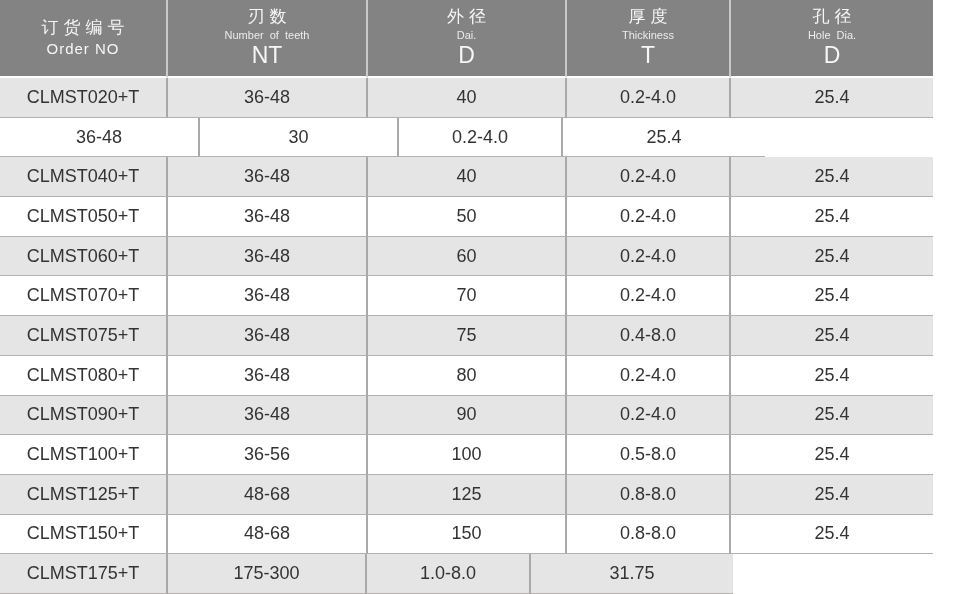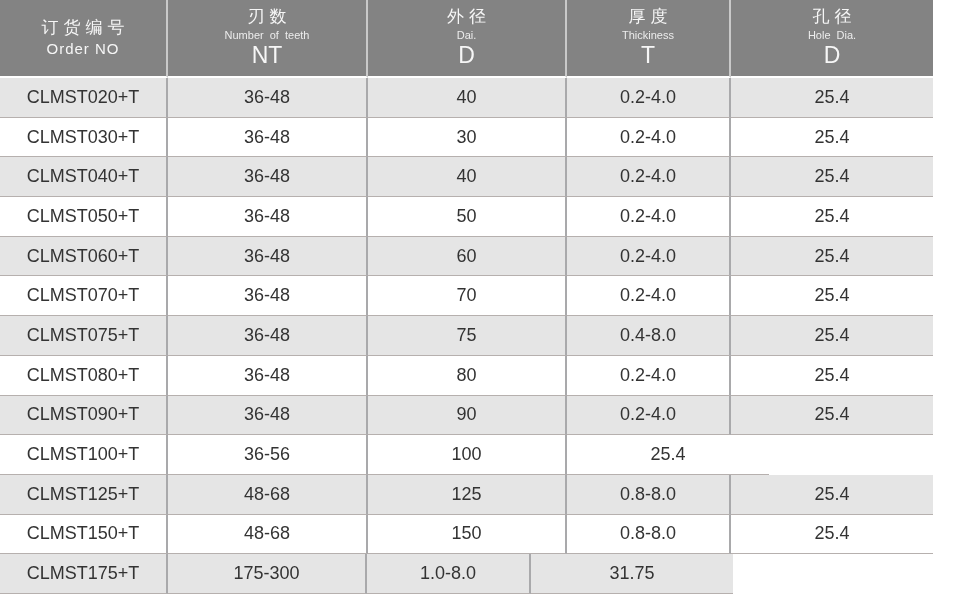--- a/index.html
+++ b/index.html
@@ -75,21 +75,20 @@
     </div>
 
   <div class="row peach">
         <div class="cell c0">CLMST020+T</div>
         <div class="cell c1">36-48</div>
         <div class="cell c2">40</div>
         <div class="cell c3">0.2-4.0</div>
         <div class="cell c4">25.4</div>
       </div>
       <div class="row white">
-        <div class="cell c0">CLMST030+T</div>
         <div class="cell c1">36-48</div>
         <div class="cell c2">30</div>
         <div class="cell c3">0.2-4.0</div>
         <div class="cell c4">25.4</div>
       </div>
       <div class="row peach">
         <div class="cell c0">CLMST040+T</div>
         <div class="cell c1">36-48</div>
         <div class="cell c2">40</div>
         <div class="cell c3">0.2-4.0</div>
@@ -134,20 +133,21 @@
         <div class="cell c0">CLMST090+T</div>
         <div class="cell c1">36-48</div>
         <div class="cell c2">90</div>
         <div class="cell c3">0.2-4.0</div>
         <div class="cell c4">25.4</div>
       </div>
       <div class="row white">
         <div class="cell c0">CLMST100+T</div>
         <div class="cell c1">36-56</div>
         <div class="cell c2">100</div>
+        <div class="cell c3">0.5-8.0</div>
         <div class="cell c4">25.4</div>
       </div>
       <div class="row peach">
         <div class="cell c0">CLMST125+T</div>
         <div class="cell c1">48-68</div>
         <div class="cell c2">125</div>
         <div class="cell c3">0.8-8.0</div>
         <div class="cell c4">25.4</div>
       </div>
       <div class="row white">

